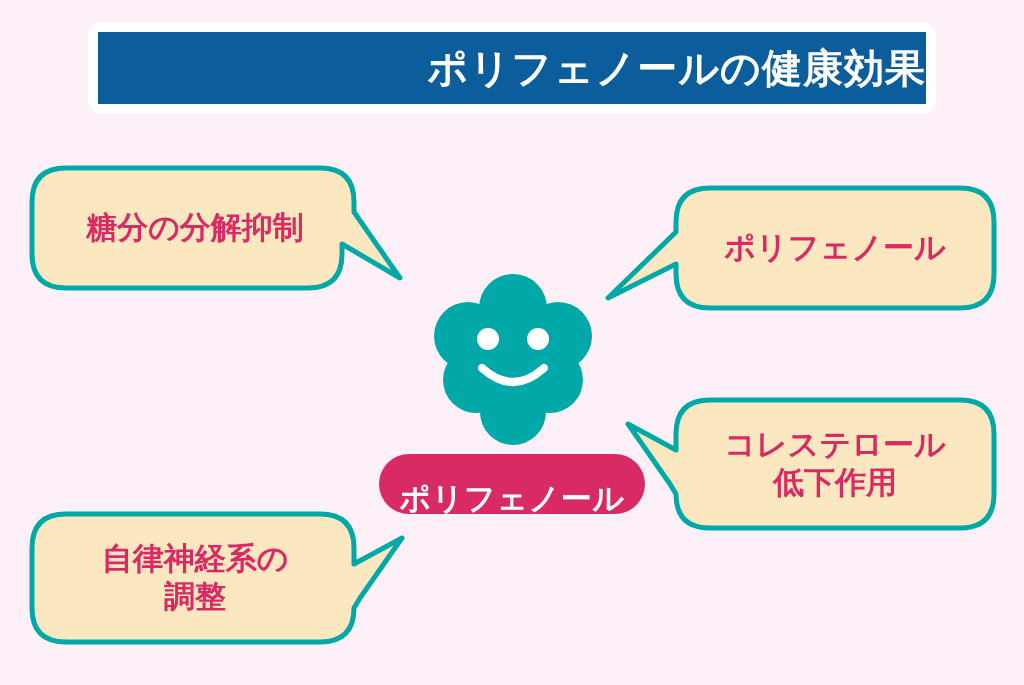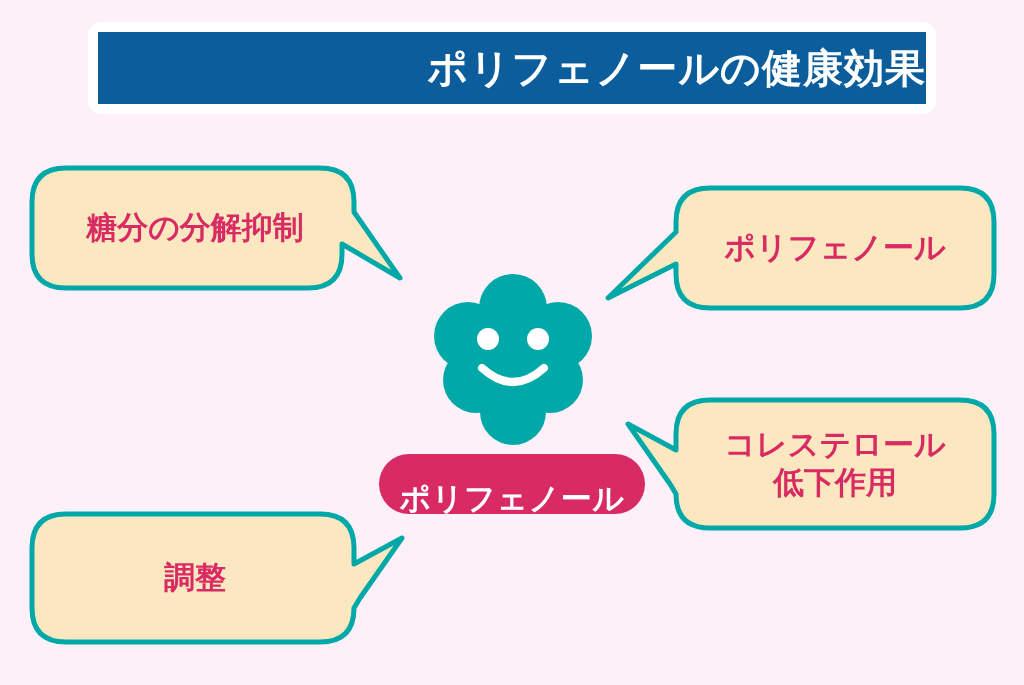--- a/index.html
+++ b/index.html
@@ -136,20 +136,21 @@
       <span class="line">糖分の分解抑制</span>
     </div>
   </div>
 
 
   <div class="bubble-wrap" id="bubble-autonomic">
     <svg width="400" height="132" viewBox="0 0 400 132">
       <path d="M 36,2 L 290,2 Q 324,2 324,36 L 324,52 L 372,26 L 330,86 L 324,96 Q 324,130 290,130 L 36,130 Q 2,130 2,96 L 2,36 Q 2,2 36,2 Z" fill="#fce8c0" stroke="#00a8a8" stroke-width="5" stroke-linejoin="round"></path>
     </svg>
     <div class="bubble-label" style="left:10px; top:0; width:310px; height:132px;">
+      <span class="line">自律神経系の</span>
       <span class="line">調整</span>
     </div>
   </div>
 
   <div class="bubble-wrap" id="bubble-circulation">
     <svg width="400" height="124" viewBox="0 0 400 124">
       <path d="M 110,2 L 360,2 Q 394,2 394,36 L 394,88 Q 394,122 360,122 L 110,122 Q 76,122 76,88 L 76,78 L 8,112 L 76,46 L 76,36 Q 76,2 110,2 Z" fill="#fce8c0" stroke="#00a8a8" stroke-width="5" stroke-linejoin="round"></path>
     </svg>
     <div class="bubble-label" style="left:80px; top:0; width:310px; height:124px;">
       <span class="line">ポリフェノール</span>

